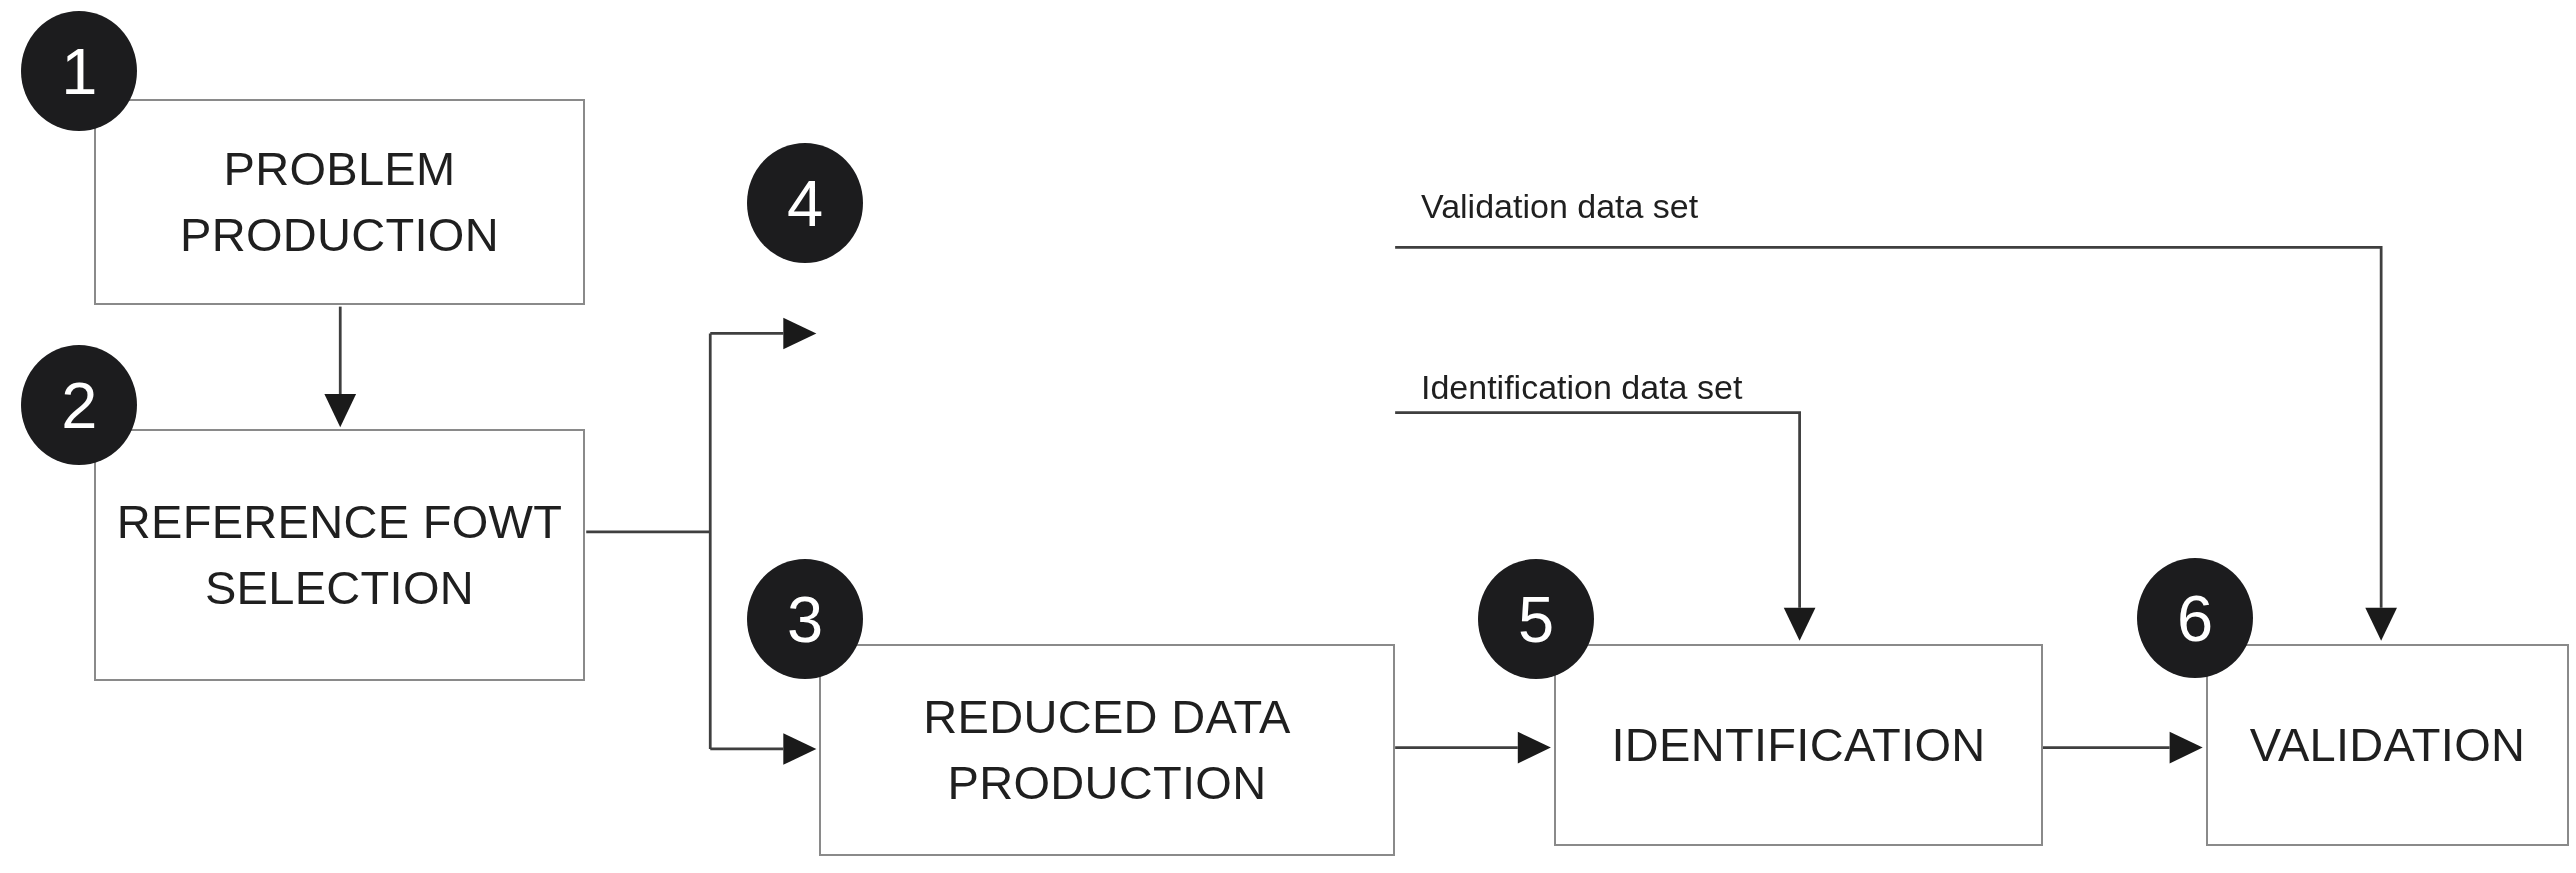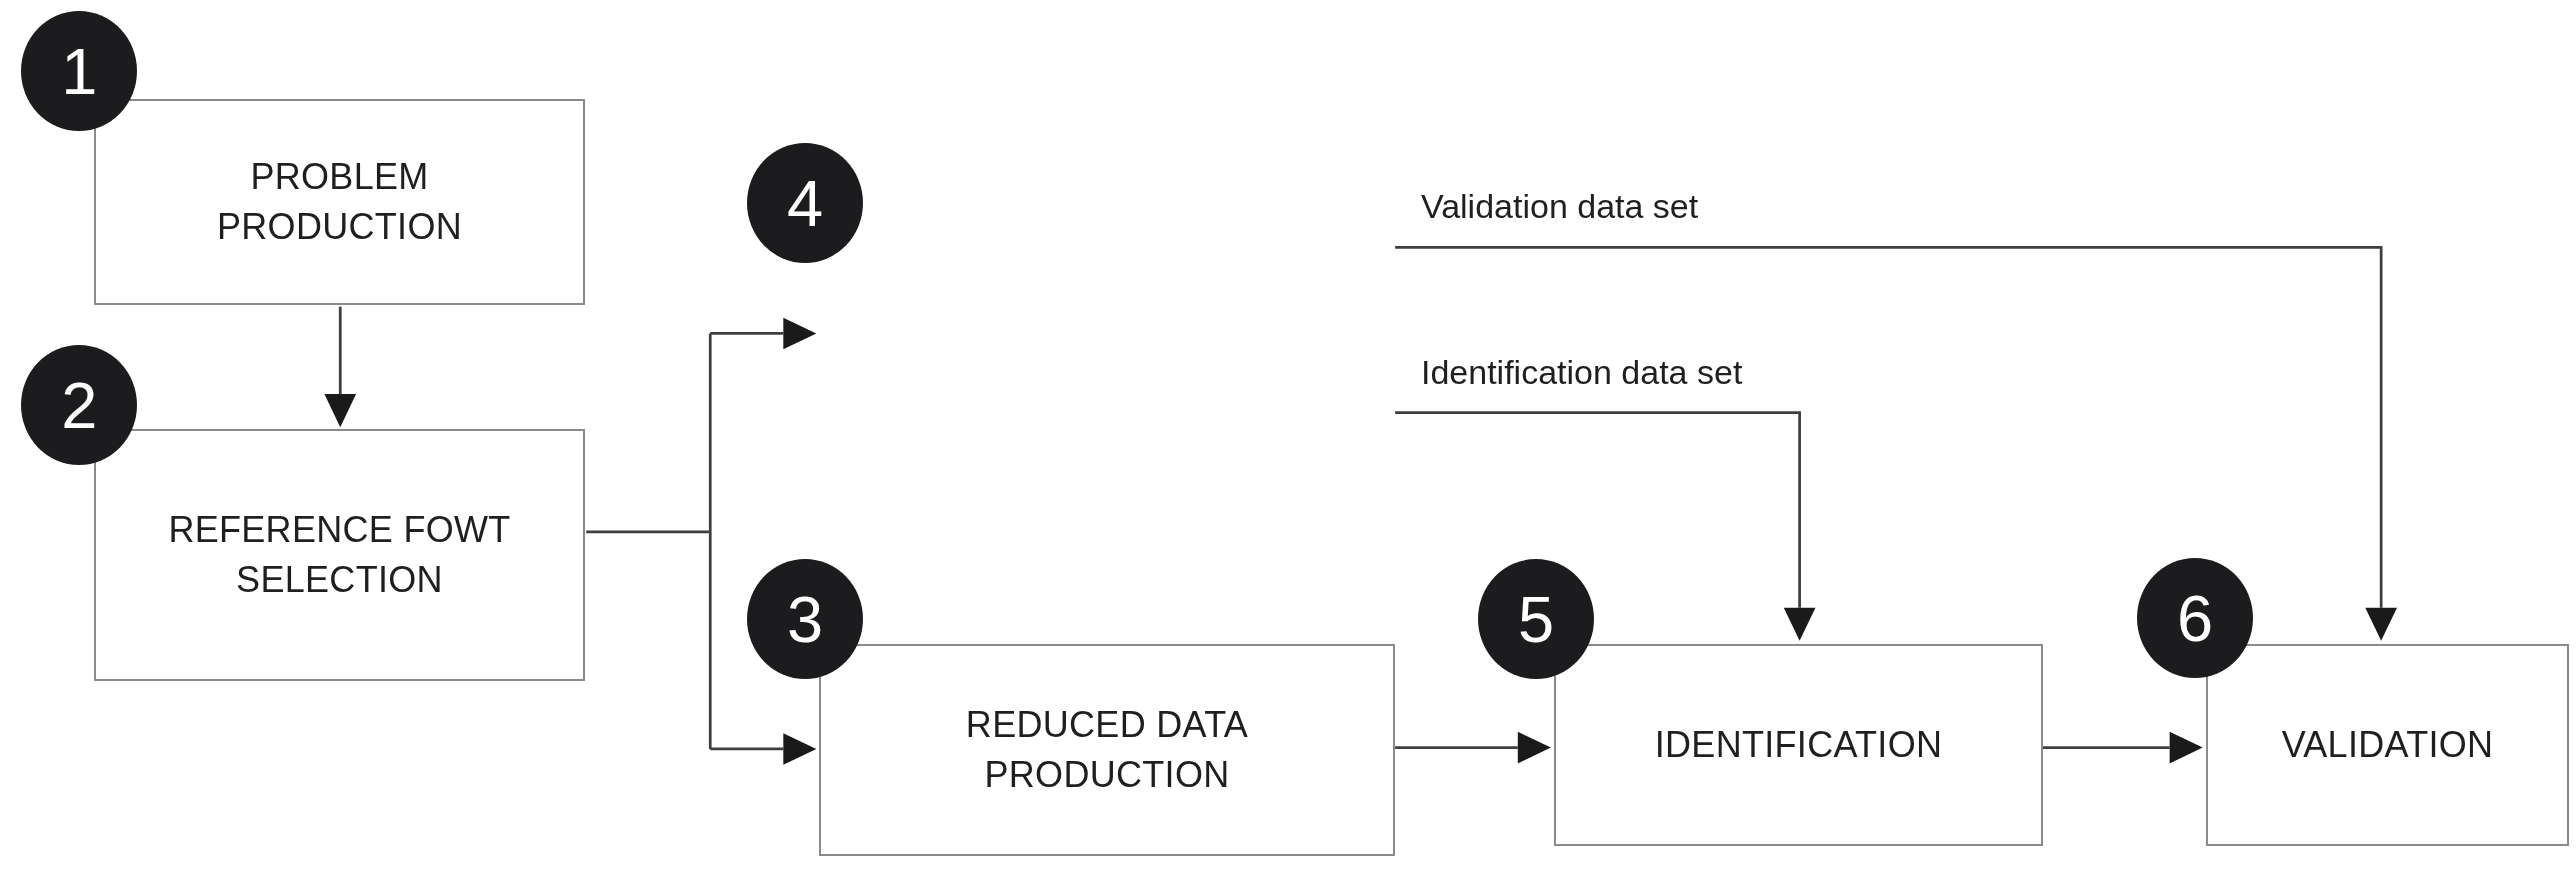--- a/index.html
+++ b/index.html
@@ -16,21 +16,21 @@
   .box{
     position:absolute;
     background:var(--box-fill,#ffffff);
     border:2.8px solid var(--box-border,#8a8a8a);
     box-sizing:border-box;
     display:flex;align-items:center;justify-content:center;
     text-align:center;
     z-index:2;
   }
   .box-text{
-    font-size:36px;line-height:1.4;
+    font-size:47px;line-height:1.4;
     color:var(--text,#1f1f1f);
     letter-spacing:0.3px;
   }
   .box-text span{display:block;}
   .circle{
     position:absolute;
     width:116px;height:120px;
     border-radius:50%;
     background:var(--circle-fill,#1c1c1e);
     color:var(--circle-text,#ffffff);
@@ -125,16 +125,16 @@
     <span>3</span>
   </div>
   <div class="circle" style="left:1478px;top:559px">
     <span>5</span>
   </div>
   <div class="circle" style="left:2137px;top:558px">
     <span>6</span>
   </div>
 
   <div class="edge-label" style="left:1421px;top:187px">Validation data set</div>
-  <div class="edge-label" style="left:1421px;top:353px">Identification data set</div>
+  <div class="edge-label" style="left:1421px;top:368px">Identification data set</div>
 
 </div>
 
 
 </body></html>

